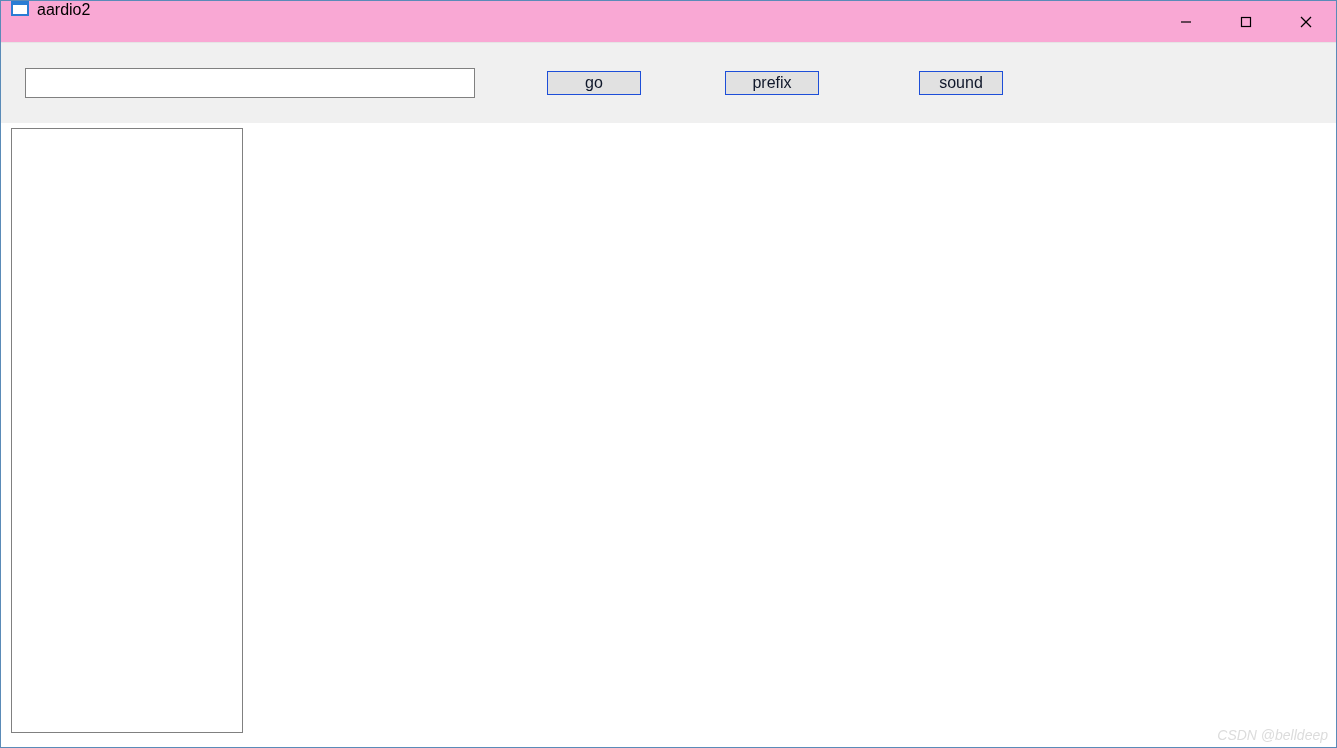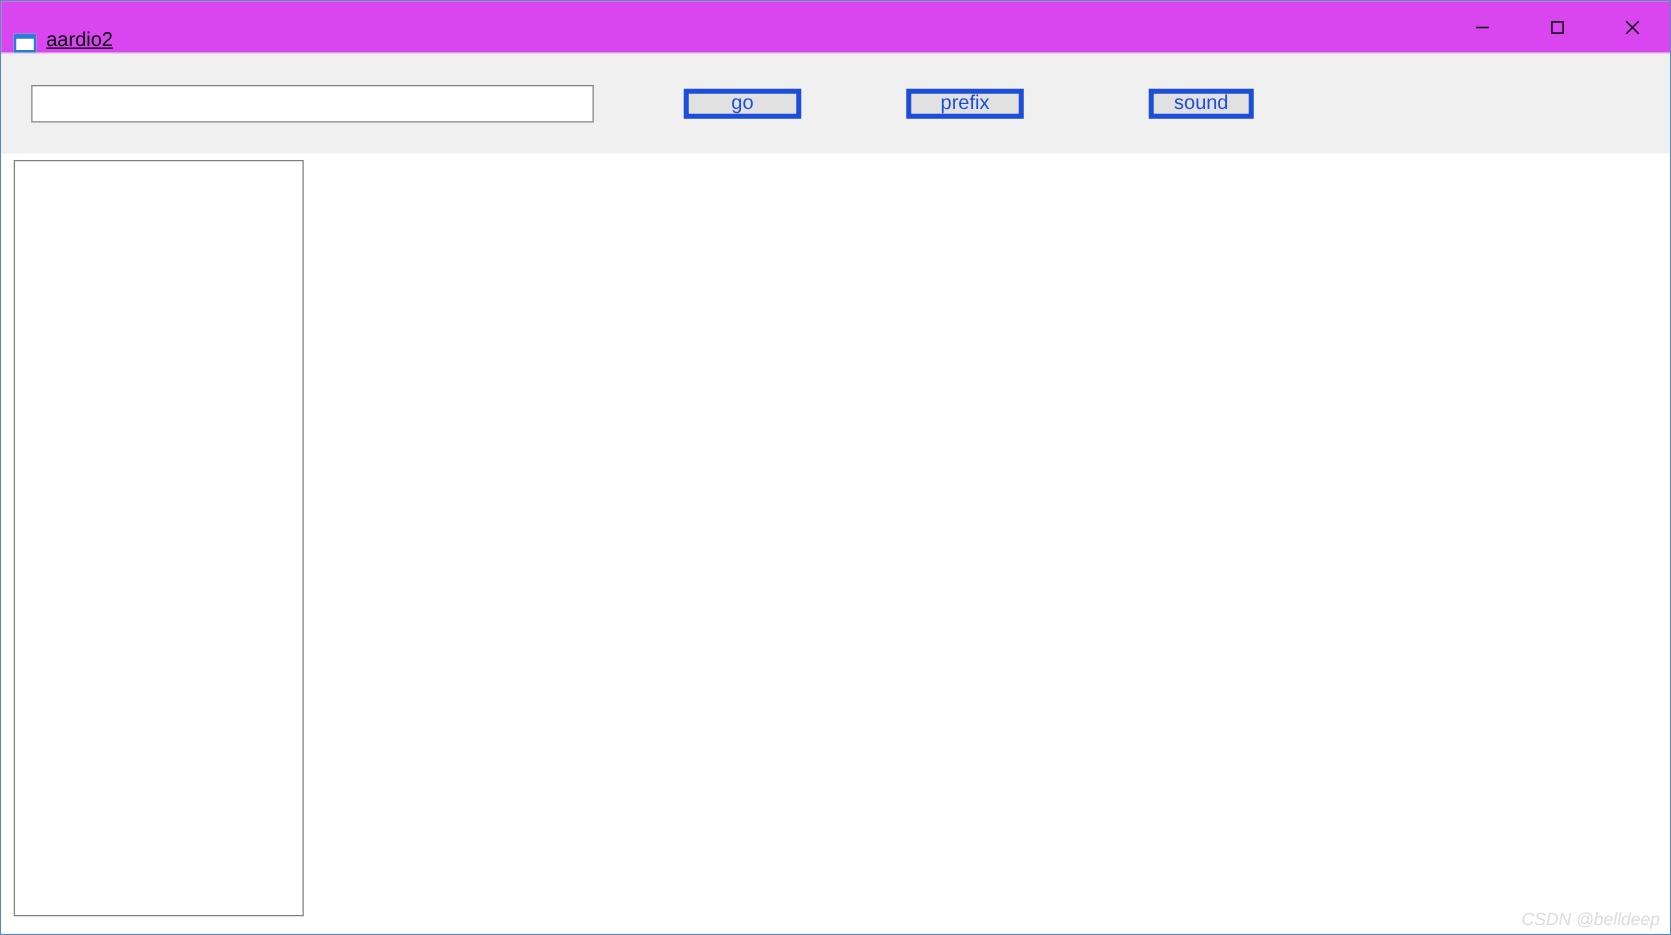--- a/index.html
+++ b/index.html
@@ -19,26 +19,25 @@
     .window {
       width: 100%;
       height: 100%;
       border: 1px solid #5a8bb8;
       background: #ffffff;
       display: flex;
       flex-direction: column;
     }
     .titlebar {
       height: 42px;
-      background: #d946ef;
+      background: #f9a8d4;
       display: flex;
-      align-items: flex-end;
+      align-items: flex-start;
       padding-left: 10px;
       border-bottom: 1px solid #e5e5e5;
-      text-decoration: underline;
     }
     .titlebar-icon {
       width: 18px;
       height: 15px;
       border: 2px solid #2a7cd4;
       border-top-width: 4px;
       background: #ffffff;
       margin-right: 8px;
       flex-shrink: 0;
     }
@@ -81,24 +80,24 @@
       border: 1px solid #808080;
       background: #ffffff;
       padding: 0 6px;
       font-size: 14px;
       font-family: inherit;
     }
     .btn {
       height: 24px;
       min-width: 94px;
       background: #e1e1e1;
-      border: 4px solid #1d4ed8;
+      border: 1px solid #1d4ed8;
       font-size: 16px;
       font-family: inherit;
-      color: #1d4ed8;
+      color: #0f172a;
       padding: 0 14px;
       cursor: default;
       display: inline-flex;
       align-items: center;
       justify-content: center;
     }
     .btn-sound {
       min-width: 84px;
     }
     .button-gap-1 {

